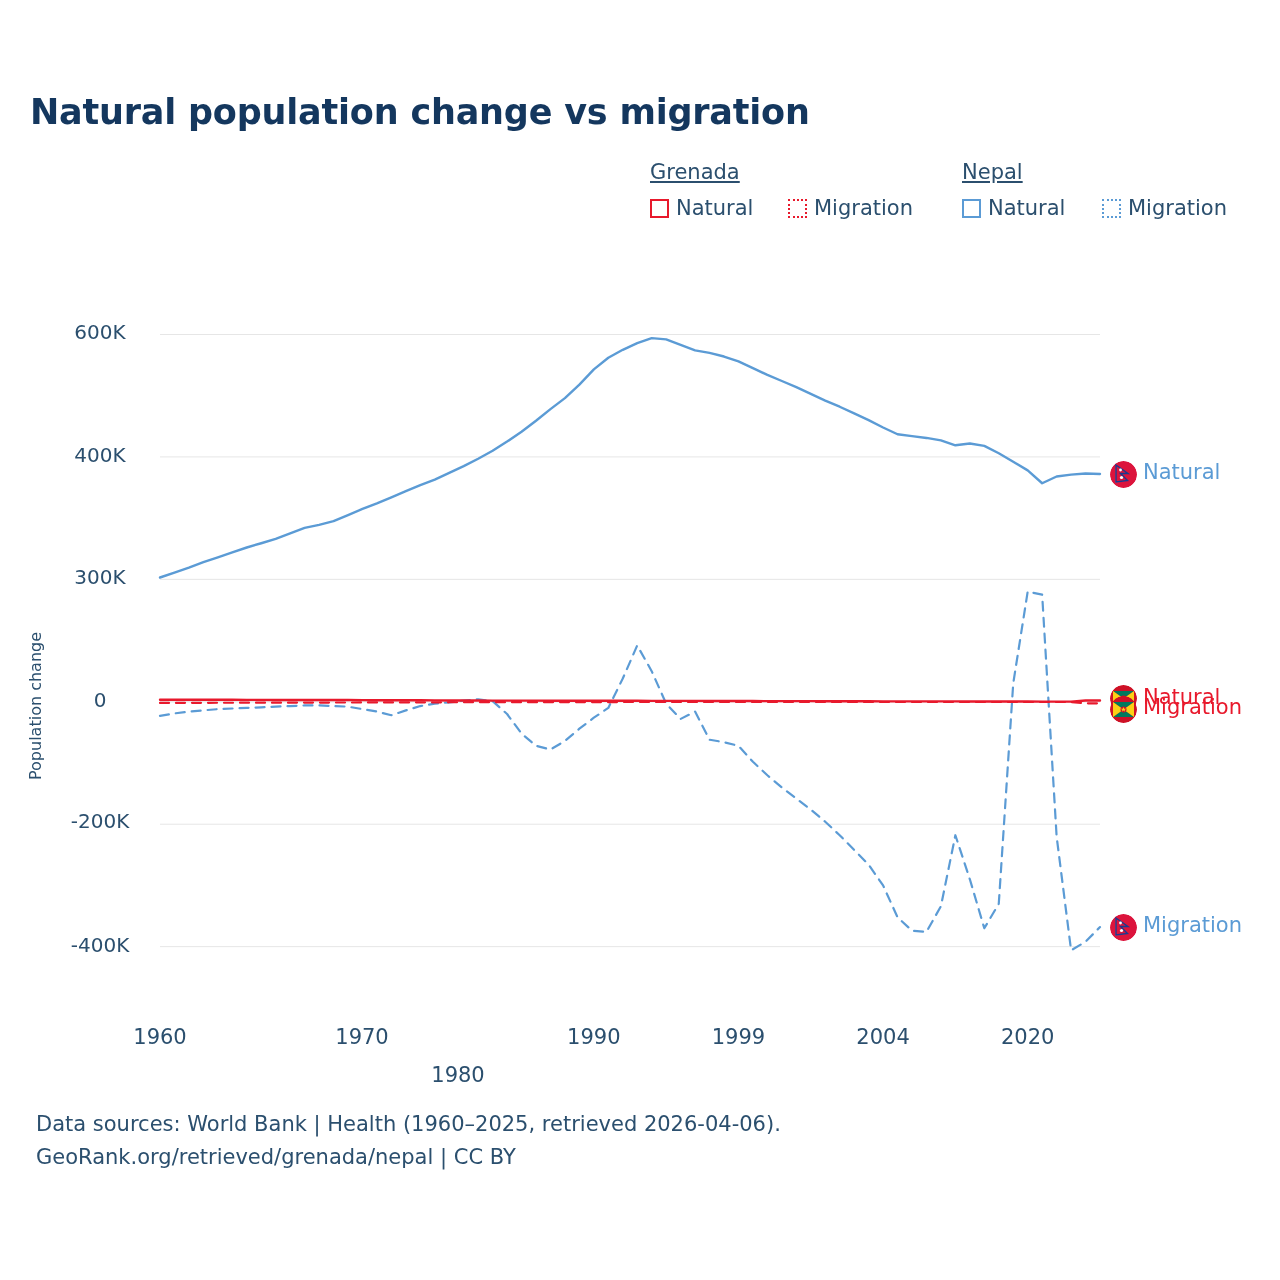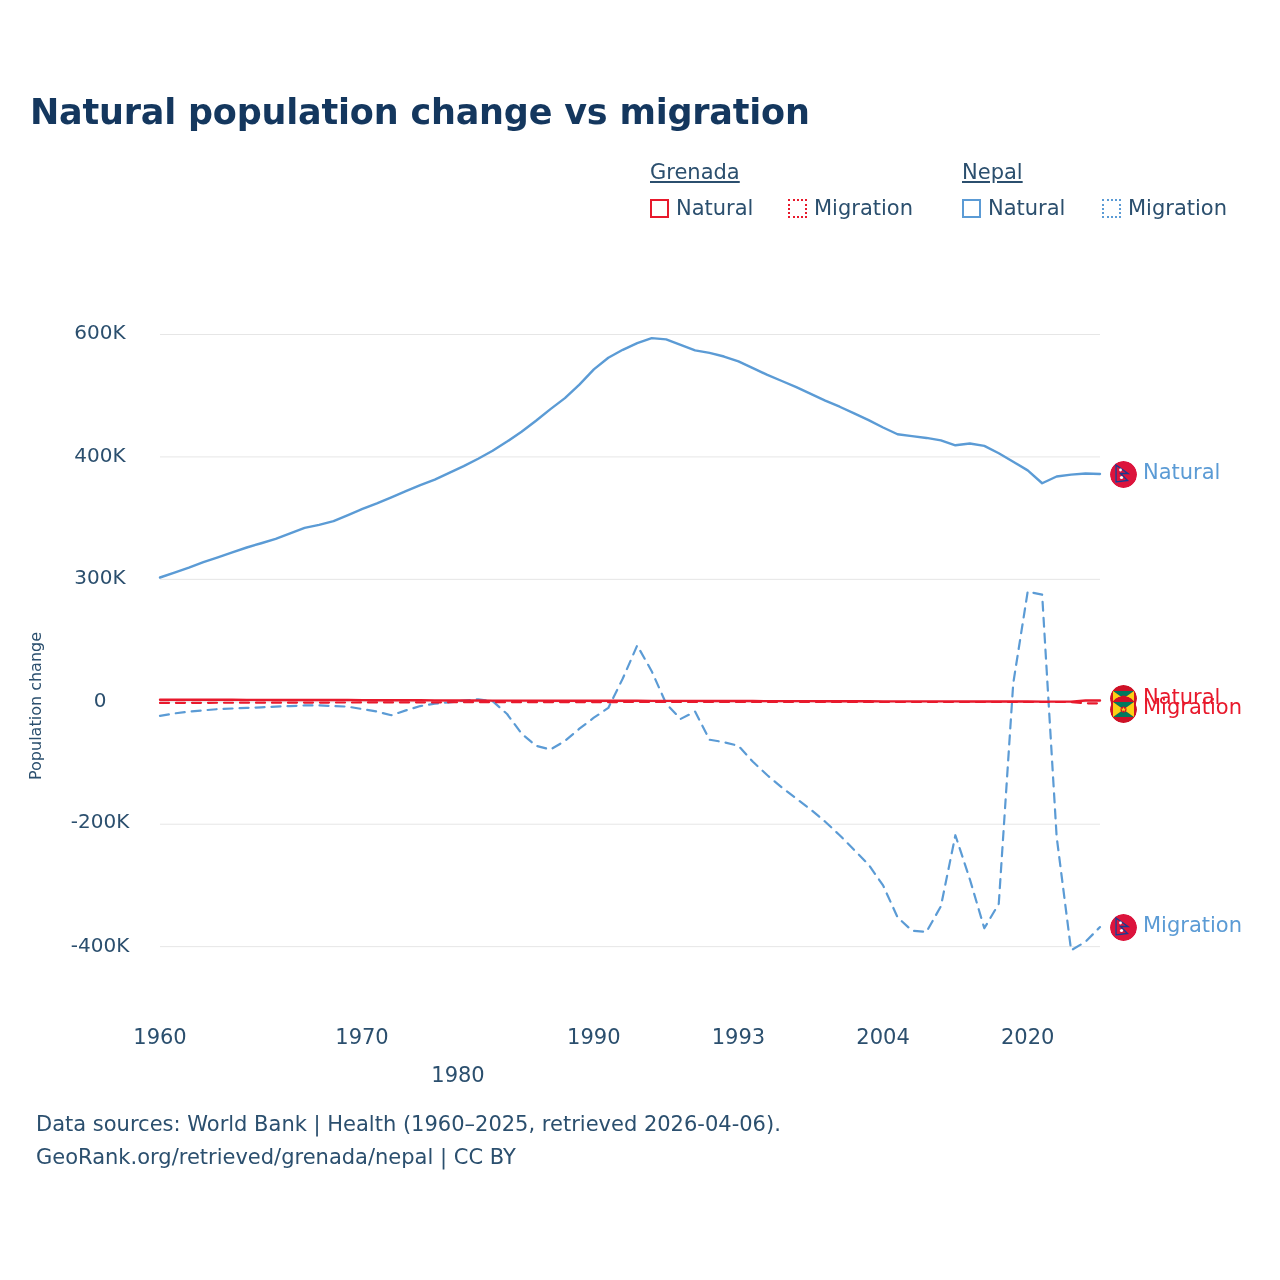--- a/index.html
+++ b/index.html
@@ -192,21 +192,21 @@
         <div class="ytick" style="top: 432.776px;">0</div>
         <div class="ytick" style="top: 310.346px;">300K</div>
         <div class="ytick" style="top: 187.916px;">400K</div>
         <div class="ytick" style="top: 65.486px;">600K</div>
       </div>
     <div class="xtick-holder" id="xtick-holder">
         <div class="xtick" style="left: 160px; top: 770px;">1960</div>
         <div class="xtick" style="left: 323px; top: 770px; margin-left: 39px;">1970</div>
         <div class="xtick" style="left: 458px; top: 770px; margin-top: 38px;">1980</div>
         <div class="xtick" style="left: 593.846px; top: 770px;">1990</div>
-        <div class="xtick" style="left: 738.462px; top: 770px;">1993</div>
+        <div class="xtick" style="left: 738.462px; top: 770px;">1999</div>
         <div class="xtick" style="left: 883.077px; top: 770px;">2004</div>
         <div class="xtick" style="left: 1027.69px; top: 770px;">2020</div>
       </div>
     <svg id="chart-svg" width="1280" height="800">
         <line x1="160" x2="1100" y1="691.6355140186915" y2="691.6355140186915" stroke="#e6e6e6" stroke-width="1"></line>
         <line x1="160" x2="1100" y1="569.2056074766356" y2="569.2056074766356" stroke="#e6e6e6" stroke-width="1"></line>
         <line x1="160" x2="1100" y1="446.77570093457945" y2="446.77570093457945" stroke="#e6e6e6" stroke-width="1.2"></line>
         <line x1="160" x2="1100" y1="324.3457943925234" y2="324.3457943925234" stroke="#e6e6e6" stroke-width="1"></line>
         <line x1="160" x2="1100" y1="201.9158878504673" y2="201.9158878504673" stroke="#e6e6e6" stroke-width="1"></line>
         <line x1="160" x2="1100" y1="79.48598130841117" y2="79.48598130841117" stroke="#e6e6e6" stroke-width="1"></line>

